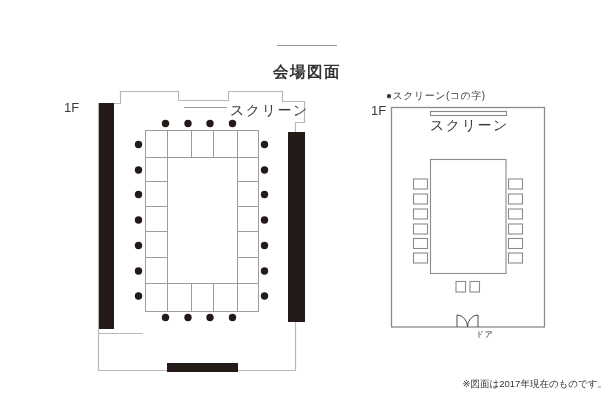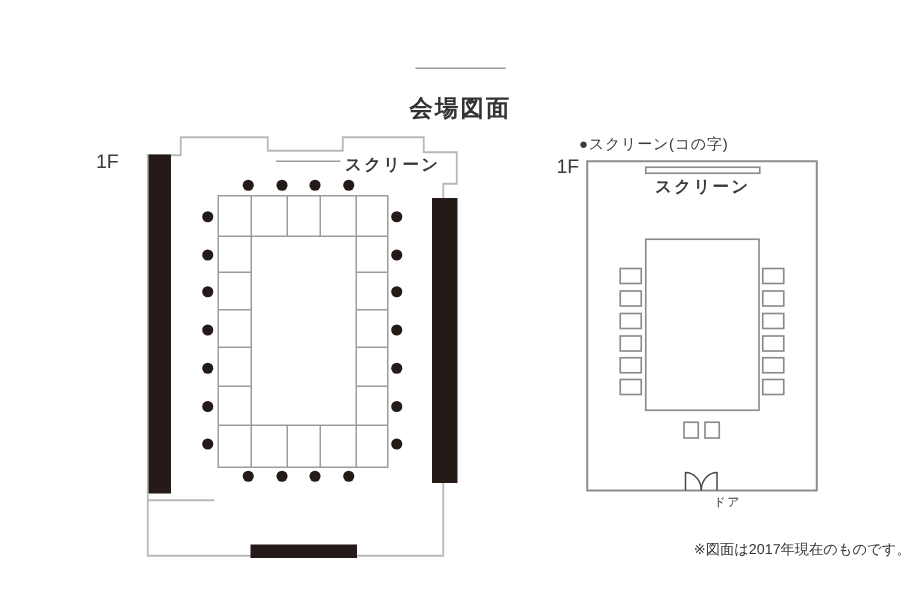--- a/index.html
+++ b/index.html
@@ -8,23 +8,23 @@
     font-family:"Liberation Sans","DejaVu Sans",sans-serif;color:#3a3a3a;overflow:hidden;
   }
   .abs{position:absolute;white-space:nowrap;}
   .page-title{
     top:24px;left:0;width:614px;text-align:center;
     font-size:15.5px;font-weight:bold;letter-spacing:1.5px;color:#333;margin-top:38px;
   }
   .title-underline{top:45px;left:50%;width:60px;margin-left:-30px;height:1px;background:#999;}
   .room-label{font-size:10px;letter-spacing:.5px;color:#3a3a3a;}
   .floor-label{font-size:13px;color:#3a3a3a;}
-  .small-label{font-size:11px;letter-spacing:1.5px;color:#3a3a3a;font-weight:bold;}
+  .small-label{font-size:14px;letter-spacing:1.5px;color:#3a3a3a;}
   .door-label{font-size:8px;letter-spacing:1px;color:#3a3a3a;text-align:right;}
-  .footnote{top:360px;right:7px;font-size:9.5px;color:#333;}
+  .footnote{top:378px;right:7px;font-size:9.5px;color:#333;}
   svg{position:absolute;left:0;top:0;}
   .w1{stroke:#b9b9b9;stroke-width:1.2;fill:none;}
   .tl{stroke:#9c9c9c;stroke-width:1;fill:none;}
   .tlw{stroke:#9c9c9c;stroke-width:1;fill:#ffffff;}
   .w2{stroke:#8b8b8b;stroke-width:1.3;fill:none;}
   .w2w{stroke:#8b8b8b;stroke-width:1.1;fill:#ffffff;}
   .blk{fill:#241a17;stroke:none;}
   .door{stroke:#4a4a4a;stroke-width:1;fill:none;}
 </style>
 </head>

